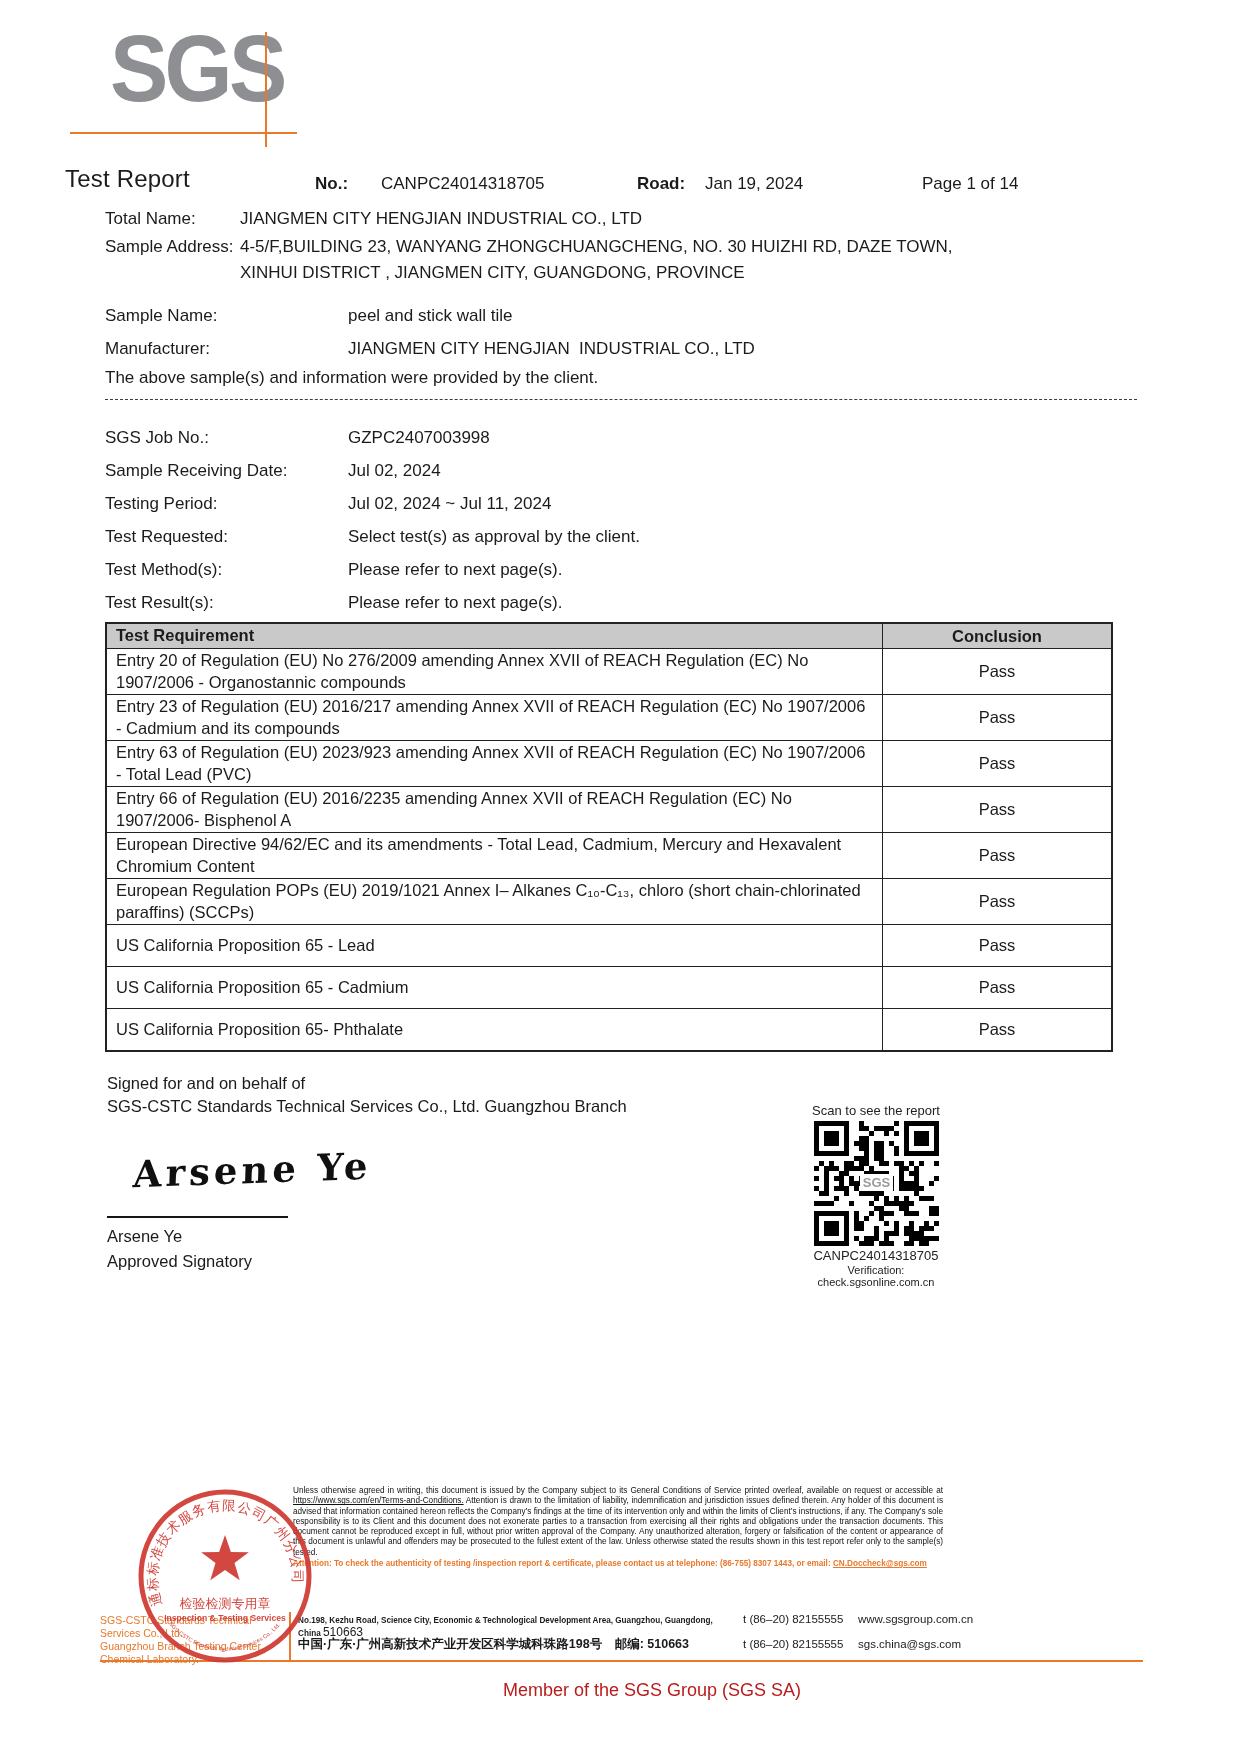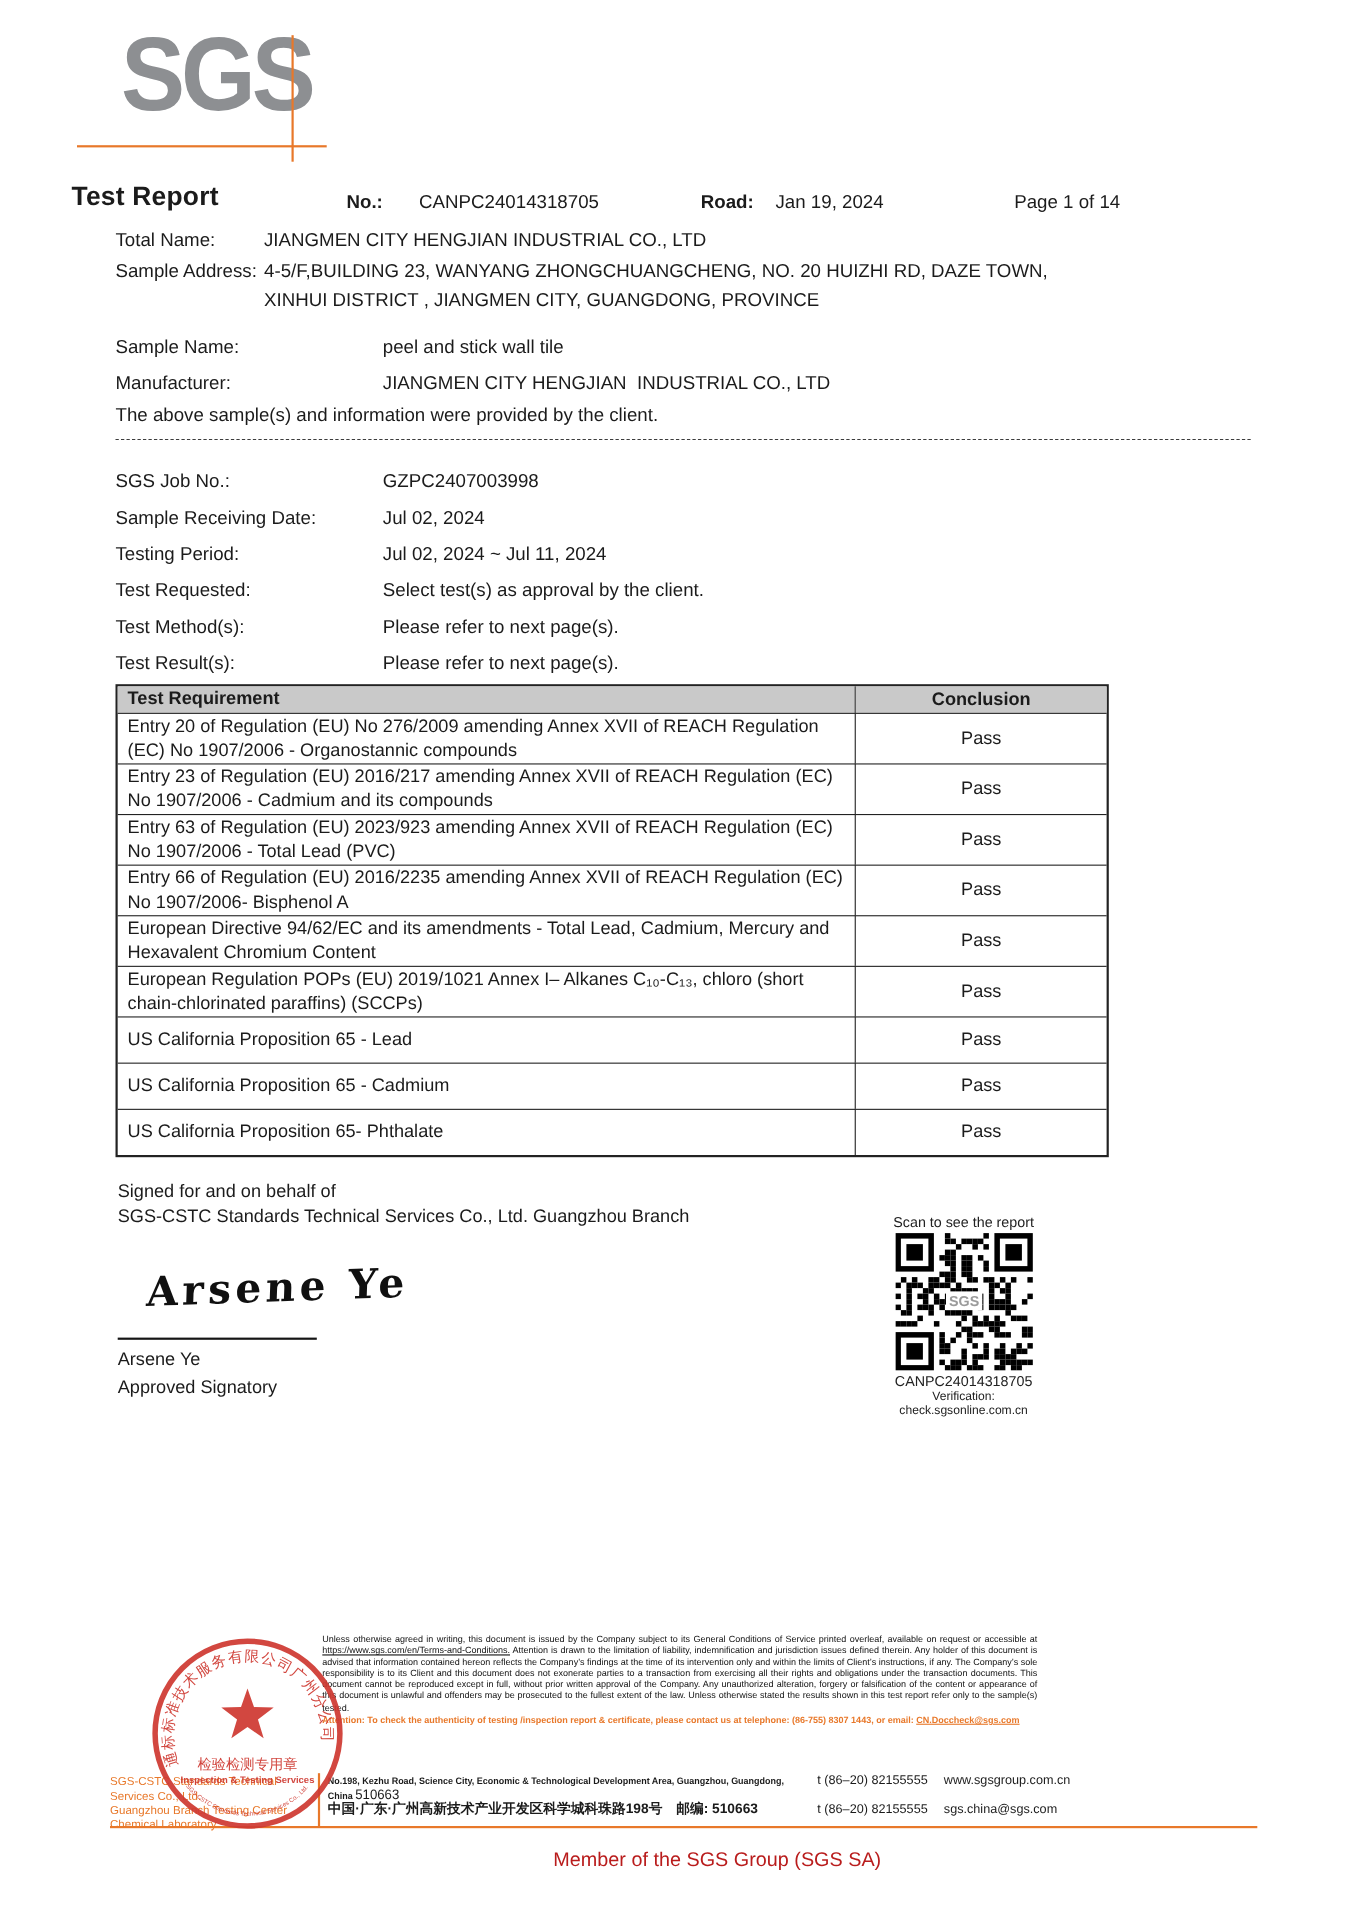--- a/index.html
+++ b/index.html
@@ -18,42 +18,42 @@
   
   .logo{position:absolute;left:70px;top:30px;width:240px;height:120px;}
   .logo .sgs-text{
     position:absolute;left:40px;top:-16px;font-size:95px;font-weight:bold;
     color:var(--logo-gray);letter-spacing:-4px;transform:scaleX(.92);transform-origin:left top;
   }
   .logo .h-line{position:absolute;left:0;top:102px;width:227px;height:2px;background:var(--orange);}
   .logo .v-line{position:absolute;left:195px;top:2px;width:2px;height:115px;background:var(--orange);}
   
   .rh{position:absolute;top:168px;left:65px;width:1110px;height:30px;font-size:17px;}
-  .rh .title{position:absolute;left:0;top:-3px;font-size:24px;font-weight:bold;letter-spacing:.2px;}
+  .rh .title{position:absolute;left:0;top:-3px;font-size:24px;font-weight:normal;letter-spacing:.2px;}
   .rh .no-l{position:absolute;left:250px;top:6px;font-weight:bold;}
   .rh .no-v{position:absolute;left:316px;top:6px;}
   .rh .date-l{position:absolute;left:572px;top:6px;font-weight:bold;}
   .rh .date-v{position:absolute;left:640px;top:6px;}
   .rh .page{position:absolute;left:857px;top:6px;}
   
   .kv{position:absolute;left:105px;display:flex;font-size:17px;line-height:26px;}
   .kv .k{flex-shrink:0;}
   .kv.narrow .k{width:135px;}
   .kv.wide .k{width:243px;}
   .kv .v{white-space:pre-wrap;}
   .addr .v{width:730px;}
   .note{position:absolute;left:105px;top:368px;font-size:17px;}
   .dashes{position:absolute;left:105px;top:399px;width:1032px;border-top:1.6px dashed #3c3c3c;}
   
   .job{position:absolute;left:105px;top:428px;width:900px;}
   .job .row{display:flex;height:33px;font-size:17px;}
   .job .row .k{width:243px;flex-shrink:0;}
   
   .rtable{
-    position:absolute;left:105px;top:622px;width:903px;
+    position:absolute;left:105px;top:622px;width:1008px;
     border:2px solid #222;display:grid;grid-template-columns:1fr 228px;
     font-size:16.5px;
   }
   .rtable .cell{border-top:1px solid #222;padding:1px 9px;}
   .rtable .req{border-right:1px solid #222;line-height:21.5px;display:flex;align-items:center;}
   .rtable .concl{display:flex;align-items:center;justify-content:center;}
   .rtable .head{background:var(--thead-bg);border-top:none;font-weight:bold;min-height:24px;}
   .rtable .tall{min-height:42px;}
   
   .signed{position:absolute;left:107px;top:1072px;font-size:16.5px;line-height:23px;}
@@ -113,21 +113,21 @@
     <span class="date-v">Jan 19, 2024</span>
     <span class="page">Page 1 of 14</span>
   </div>
 
   <div class="kv narrow" style="top:206px;">
     <span class="k">Total Name:</span>
     <span class="v">JIANGMEN CITY HENGJIAN INDUSTRIAL CO., LTD</span>
   </div>
   <div class="kv narrow addr" style="top:234px;">
     <span class="k">Sample Address:</span>
-    <span class="v">4-5/F,BUILDING 23, WANYANG ZHONGCHUANGCHENG, NO. 20 HUIZHI RD, DAZE TOWN, XINHUI DISTRICT , JIANGMEN CITY, GUANGDONG, PROVINCE</span>
+    <span class="v">4-5/F,BUILDING 23, WANYANG ZHONGCHUANGCHENG, NO. 30 HUIZHI RD, DAZE TOWN, XINHUI DISTRICT , JIANGMEN CITY, GUANGDONG, PROVINCE</span>
   </div>
   <div class="kv wide" style="top:303px;">
     <span class="k">Sample Name:</span>
     <span class="v">peel and stick wall tile</span>
   </div>
   <div class="kv wide" style="top:336px;">
     <span class="k">Manufacturer:</span>
     <span class="v">JIANGMEN CITY HENGJIAN  INDUSTRIAL CO., LTD</span>
   </div>
   <div class="note">The above sample(s) and information were provided by the client.</div>

